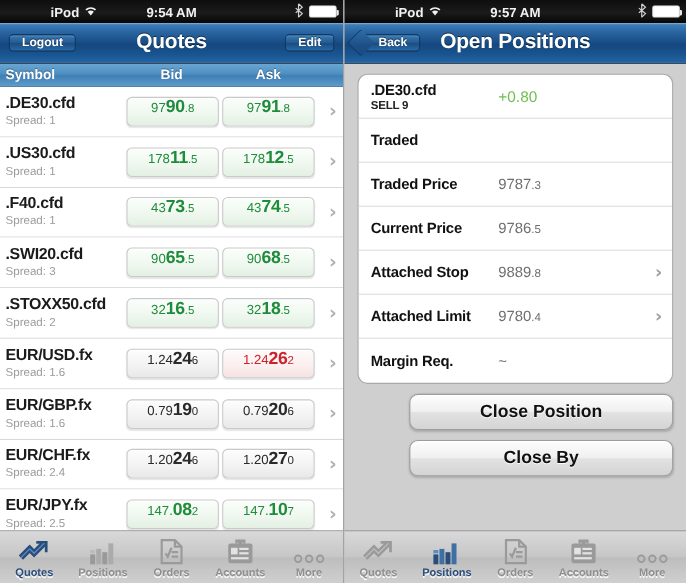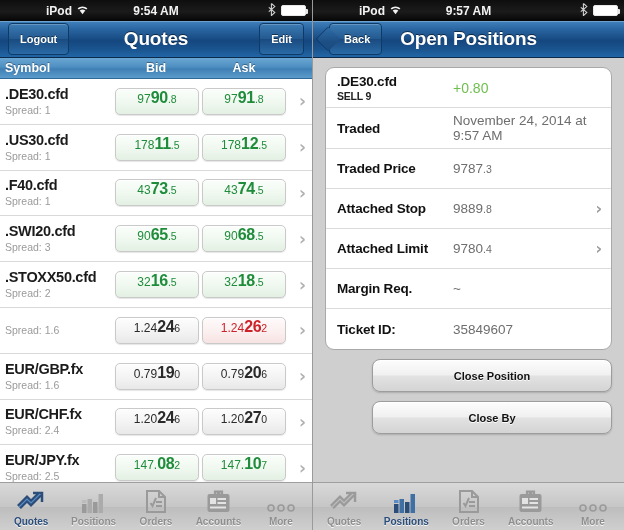--- a/index.html
+++ b/index.html
@@ -60,21 +60,21 @@
   }
   .nav-title {
     position: absolute; left: 0; right: 0; text-align: center;
     color: #fff; font-size: 19px; font-weight: bold;
     text-shadow: 0 -1px 0 rgba(0,0,0,0.55);
     letter-spacing: -0.2px;
     pointer-events: none;
   }
   .nav-btn {
     position: relative; z-index: 3;
-    height: 32px; padding: 0 11px;
+    height: 16px; padding: 0 11px;
     display: flex; align-items: center; justify-content: center;
     border-radius: 4px;
     border: 1px solid #0d3câ; border: 1px solid #0e3a66;
     background: linear-gradient(to bottom, #3b7bb4 0%, #23598f 50%, #1a4b80 51%, #2a6aa6 100%);
     color: #fff; font-size: 11px; font-weight: bold;
     text-shadow: 0 -1px 0 rgba(0,0,0,0.5);
     box-shadow: inset 0 1px 0 rgba(255,255,255,0.22);
   }
   .nav-btn.left { margin-left: 8px; }
   .nav-btn.right { margin-left: auto; margin-right: 8px; }
@@ -199,21 +199,21 @@
     color: #9c9c9c; font-size: 16px; font-weight: bold;
     font-family: "DejaVu Sans", sans-serif; margin-left: 6px;
   }
   .action-btn {
     margin-top: 9px;
     height: 33px;
     border-radius: 8px;
     border: 1px solid #9d9d9d;
     background: linear-gradient(to bottom, #fdfdfd 0%, #f0f0f0 48%, #e2e2e2 52%, #d4d4d4 100%);
     display: flex; align-items: center; justify-content: center;
-    font-size: 11px; font-weight: bold; color: #111;
+    font-size: 16px; font-weight: bold; color: #111;
     text-shadow: 0 1px 0 rgba(255,255,255,0.9);
     box-shadow: 0 1px 2px rgba(0,0,0,0.18), inset 0 1px 0 #ffffff;
     margin-left: 47px;
   }
 </style>
 </head>
 <body>
 
 <div class="screens">
 
@@ -333,20 +333,21 @@
           </div>
           <div class="q-cell up">
             <span class="p-pre">32</span>
             <span class="p-big">18</span>
             <span class="p-post">.5</span>
           </div>
           <span class="chev">›</span>
         </div>
         <div class="quote-row">
           <div class="q-sym">
+            <div class="name">EUR/USD.fx</div>
             <div class="spread">Spread: 1.6</div>
           </div>
           <div class="q-cell flat">
             <span class="p-pre">1.24</span>
             <span class="p-big">24</span>
             <span class="p-post">6</span>
           </div>
           <div class="q-cell down">
             <span class="p-pre">1.24</span>
             <span class="p-big">26</span>
@@ -498,43 +499,42 @@
     </div>
 
     <div class="op-body">
       <div class="card" id="op-card">
           <div class="op-row">
             <div class="op-label">.DE30.cfd<span class="sub">SELL 9</span></div>
             <div class="op-value pos">+0.80</div>
           </div>
           <div class="op-row">
             <div class="op-label">Traded</div>
-            <div class="op-value">November 24, 2014 at 9:57 AM</div>
           </div>
           <div class="op-row">
             <div class="op-label">Traded Price</div>
             <div class="op-value">9787<span class="frac">.3</span></div>
+          </div>
+          <div class="op-row">
+            <div class="op-label">Current Price</div>
+            <div class="op-value">9786<span class="frac">.5</span></div>
           </div>
           <div class="op-row">
             <div class="op-label">Attached Stop</div>
             <div class="op-value">9889<span class="frac">.8</span></div>
             <span class="chev-r">›</span>
           </div>
           <div class="op-row">
             <div class="op-label">Attached Limit</div>
             <div class="op-value">9780<span class="frac">.4</span></div>
             <span class="chev-r">›</span>
           </div>
           <div class="op-row">
             <div class="op-label">Margin Req.</div>
             <div class="op-value">~</div>
-          </div>
-          <div class="op-row">
-            <div class="op-label">Ticket ID:</div>
-            <div class="op-value">35849607</div>
           </div>
         </div>
       <div class="action-btn">Close Position</div>
       <div class="action-btn">Close By</div>
     </div>
 
     <div class="tabbar" id="tabbar-right">
         <div class="tab">
           <span class="ticon">
             <svg width="28" height="24" viewBox="0 0 28 24">

